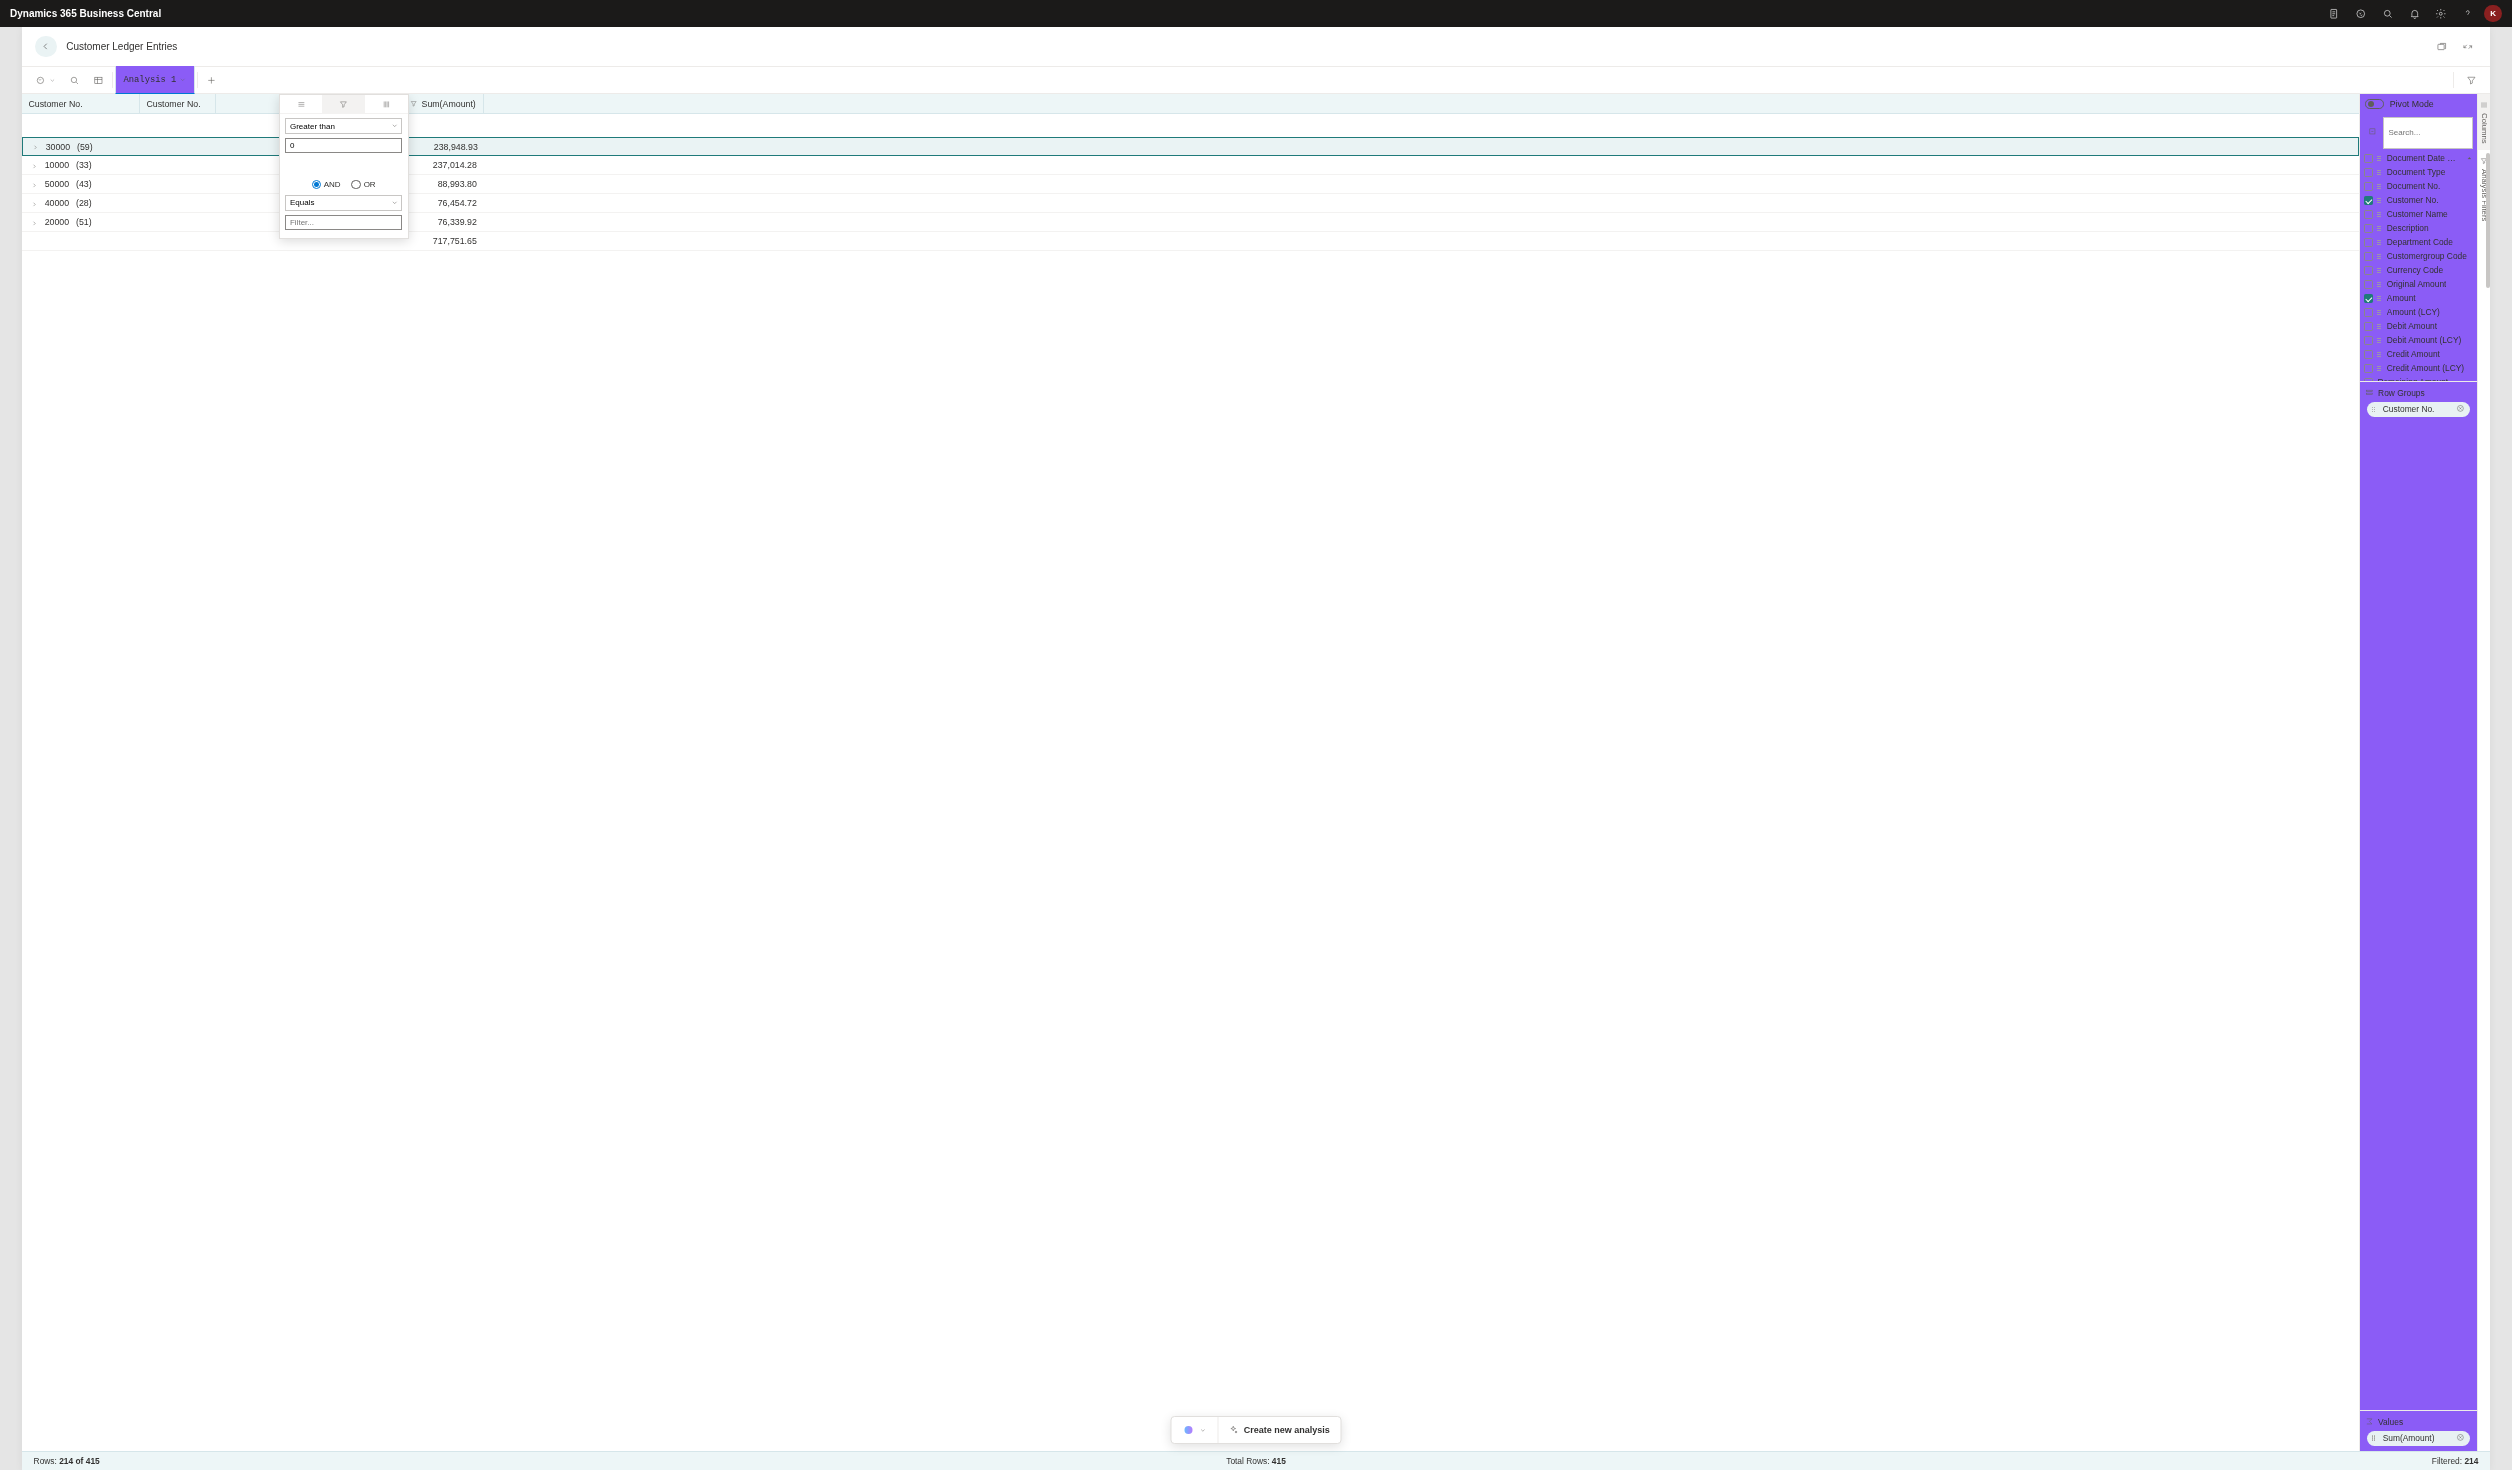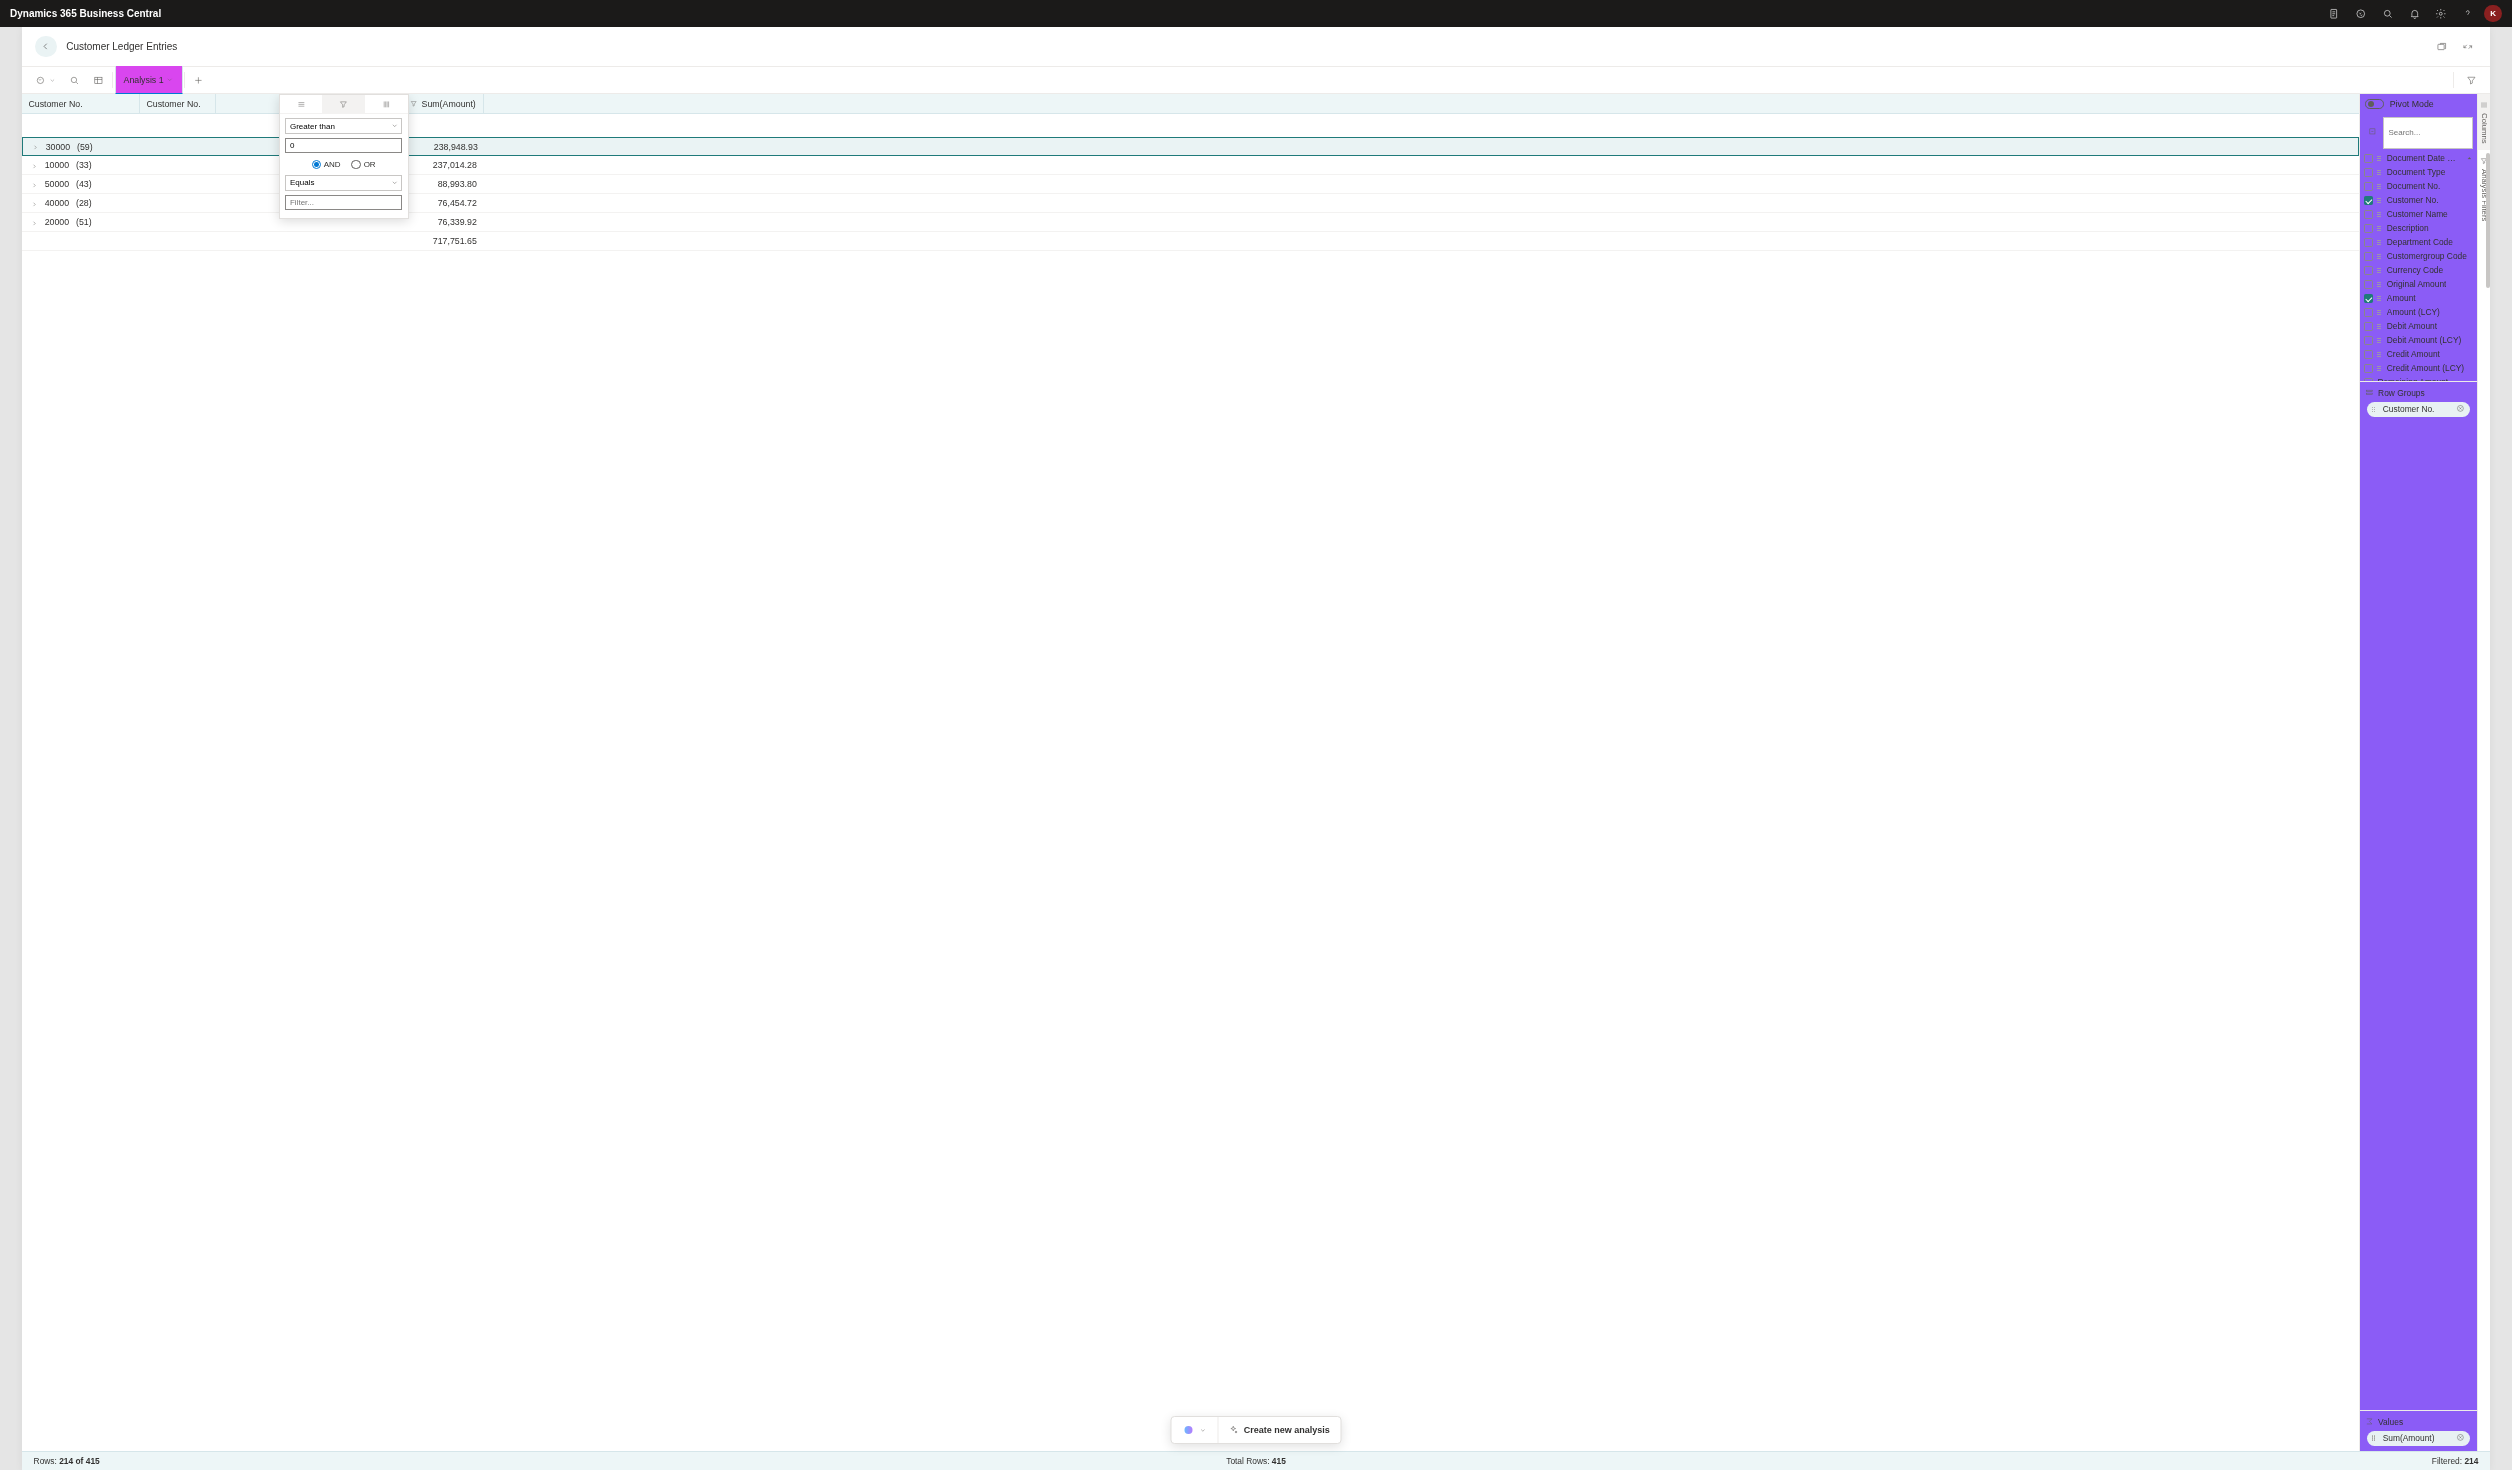--- a/index.html
+++ b/index.html
@@ -25,21 +25,21 @@
   .page-title { font-size: 10px; color: #323130; }
   .ph-right { display: flex; gap: 6.8px; }
   .ph-icon { width: 19px; height: 19px; display: flex; align-items: center; justify-content: center; cursor: pointer; }
   .ph-icon svg { width: 11.5px; height: 11.5px; stroke: #605e5c; fill: none; stroke-width: 1.3; }
 
   
   .toolbar { height: 28px; border-top: 0.7px solid #edebe9; border-bottom: 0.7px solid #edebe9; display: flex; align-items: center; padding: 0 6.8px; gap: 0; position: relative; }
   .tb-item { height: 28px; display: flex; align-items: center; padding: 0 6.8px; cursor: pointer; gap: 2.7px; }
   .tb-item svg { width: 10.8px; height: 10.8px; stroke: #605e5c; fill: none; stroke-width: 1.3; }
   .tb-sep { width: 0.7px; height: 16px; background: #edebe9; margin: 0 1.4px; }
-  .tab-active { border-bottom: 1.4px solid #0078d4; padding: 2px 8px; color: #0078d4; background: #d946ef; border-left: 0.7px solid #d6e6ea; border-right: 0.7px solid #d6e6ea; }
+  .tab-active { border-bottom: 1.4px solid #0078d4; padding: 2px 8px; color: #0078d4; background: #8b5cf6; border-left: 0.7px solid #d6e6ea; border-right: 0.7px solid #d6e6ea; font-family: Liberation Mono, monospace; }
   .tab-active span:first-child { color: #323130; font-weight: 500; }
   .tb-right { margin-left: auto; display: flex; align-items: center; height: 100%; }
   .tb-right .tb-sep2 { width: 0.7px; height: 16px; background: #edebe9; margin: 0 5.4px; }
 
   
   .body { flex: 1; display: flex; position: relative; overflow: hidden; }
   .grid-area { flex: 1; display: flex; flex-direction: column; position: relative; }
 
   
   .col-headers { height: 20px; display: flex; align-items: stretch; background: #edf6f7; border-bottom: 0.7px solid #d6e6ea; font-size: 8.8px; color: #323130; }
@@ -68,21 +68,21 @@
   .fp-tab { flex:1; display:flex; align-items:center; justify-content:center; height:100%; cursor:pointer;}
   .fp-tab.active { background:#f3f2f1; }
   .fp-tab svg { width: 8.8px; height: 8.8px; stroke: #605e5c; fill: none; stroke-width: 1.3; }
   .fp-body { padding: 4px 5.4px; display: flex; flex-direction: column; gap: 4px; }
   .fp-select { position: relative; }
   .fp-select input { width: 100%; height: 16px; border: 0.7px solid #c8c6c4; padding: 0 15px 0 4px; font-size: 8px; background:#fff;}
   .fp-select .caret { position: absolute; right: 4px; top: 3.4px; }
   .fp-select .caret svg { width: 7.4px; height: 7.4px; stroke: #605e5c; fill: none; stroke-width: 1.6; }
   .fp-input { width: 100%; height: 15px; border: 0.7px solid #8a8886; padding: 0 4px; font-size: 8px; }
   .fp-radio { display: flex; justify-content: center; gap: 10.8px; padding: 2.7px 0 1.4px; font-size: 8px; }
-  .fp-radio label { display: flex; align-items: center; gap: 2.7px; cursor: pointer; }
+  .fp-radio label { display: flex; align-items: center; gap: 2.7px; cursor: pointer; margin-top: 20px; }
   .radio-o { width: 9.5px; height: 9.5px; border-radius: 50%; border: 0.9px solid #605e5c; display: inline-flex; align-items:center; justify-content:center;}
   .radio-o.on::after { content:''; width: 4.7px; height: 4.7px; border-radius:50%; background:#0078d4; }
   .radio-o.on { border-color:#0078d4; }
 
   
   .side-panel { width: 118px; border-left: 0.7px solid #edebe9; display: flex; flex-direction: column; background: #8b5cf6; }
   .sp-head { height: 20px; display: flex; align-items: center; padding: 0 5.4px; gap: 5.4px; }
   .toggle { width: 19px; height: 9.5px; border-radius: 4.7px; border: 0.7px solid #605e5c; position: relative; cursor: pointer; }
   .toggle::after { content:''; position:absolute; left:1.4px; top:1px; width:6px; height:6px; border-radius:50%; background:#605e5c; }
   .sp-search { padding: 2.7px 4px; }

